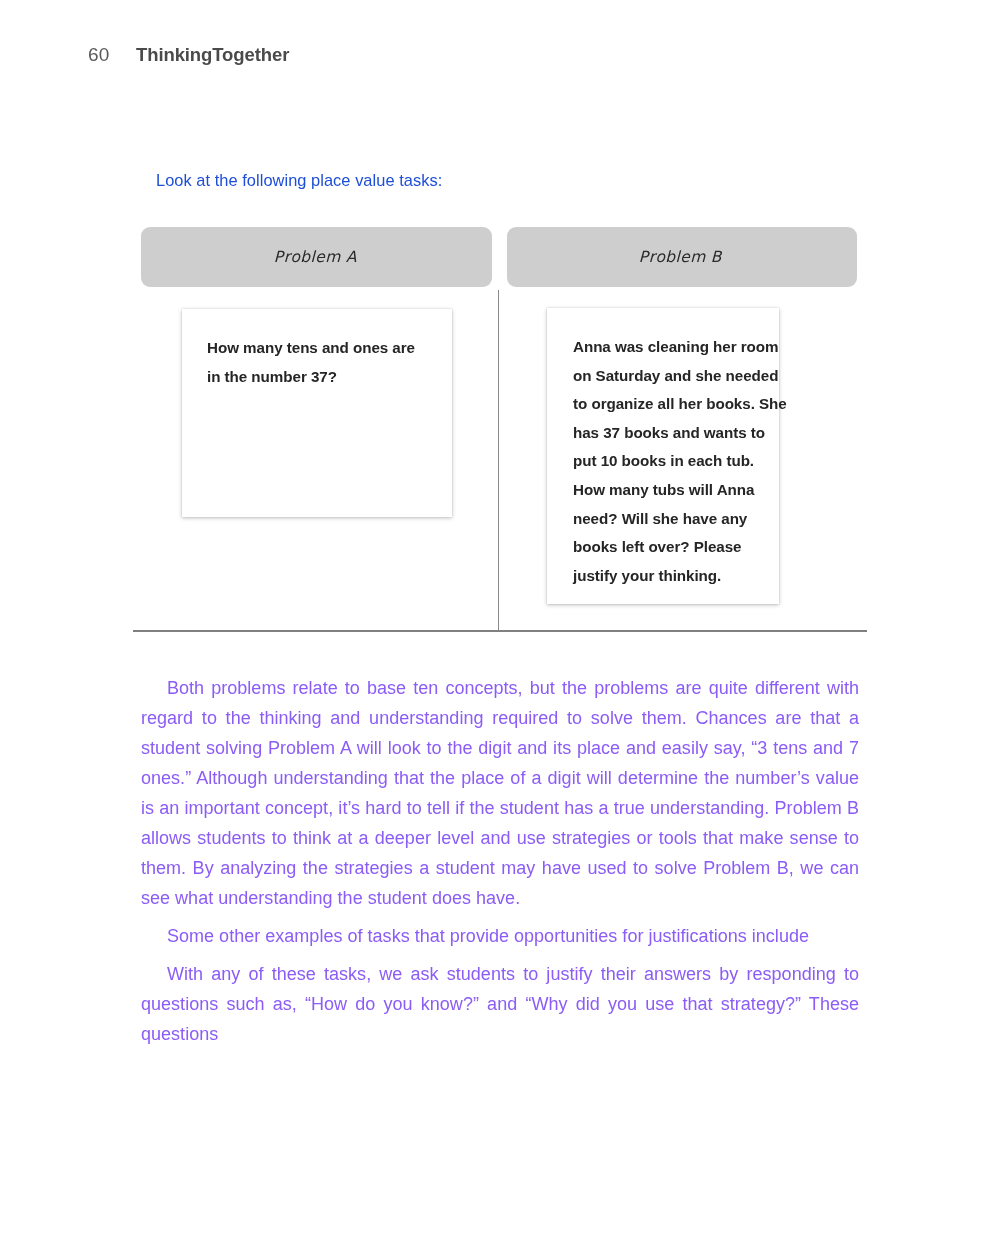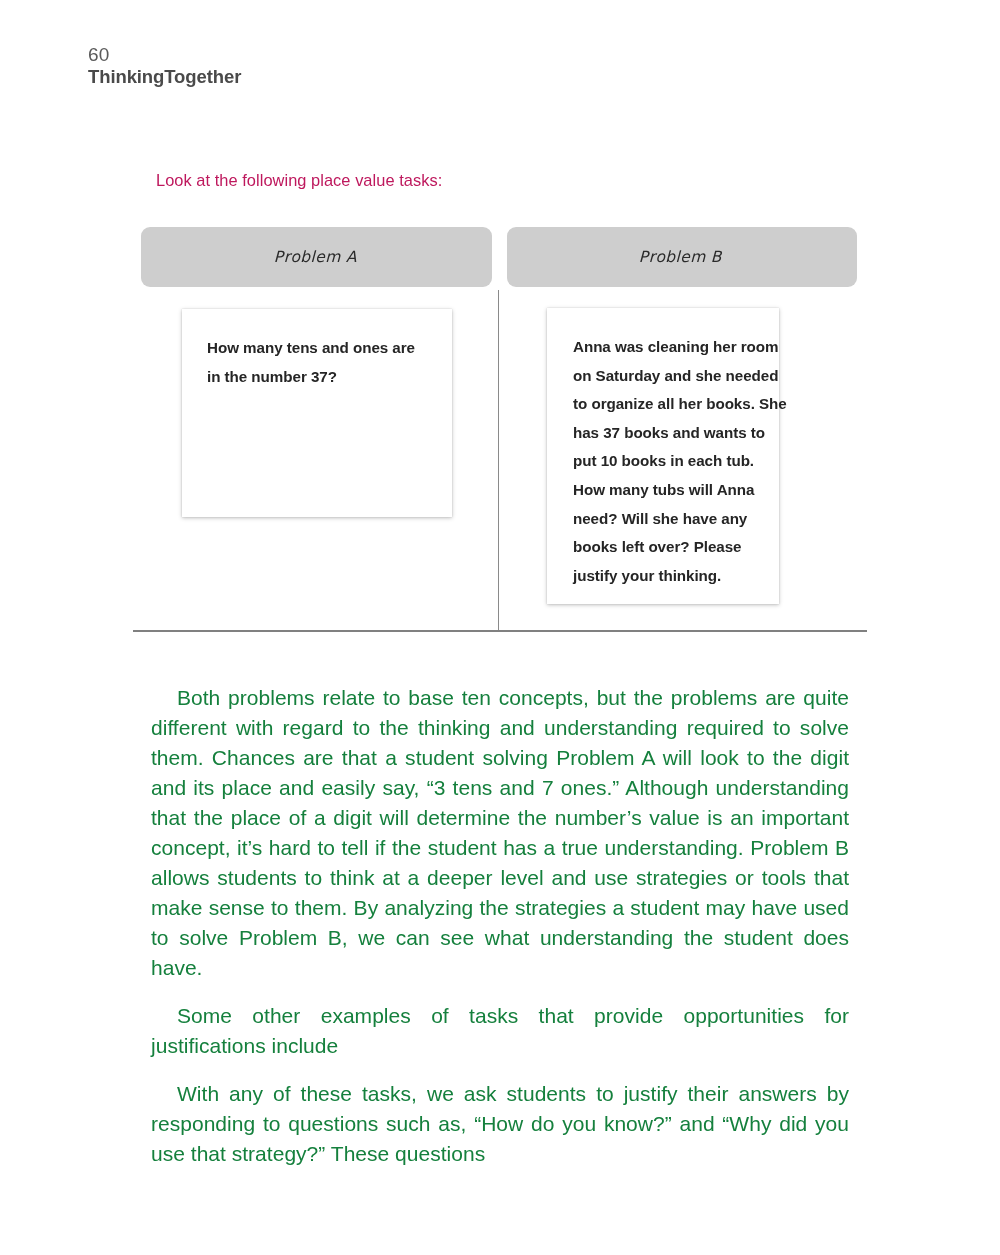--- a/index.html
+++ b/index.html
@@ -27,21 +27,20 @@
   
   .runhead {
     position: absolute;
     top: 44px;
     left: 88px;
     width: 800px;
     height: 30px;
     display: flex;
     align-items: baseline;
     gap: 0;
-    flex-direction: column;
   }
   .folio {
     font-size: 19px;
     color: #5b5b5b;
     letter-spacing: .3px;
     font-weight: 400;
     width: 48px;
     display: inline-block;
   }
   .booktitle {
@@ -54,21 +53,21 @@
   .booktitle .t1 { font-weight: 600; }
   .booktitle .t2 { font-weight: 800; }
 
   
   .intro {
     position: absolute;
     top: 168px;
     left: 156px;
     font-size: 16.4px;
     line-height: 24px;
-    color: #be185d;
+    color: #1d4ed8;
     letter-spacing: .05px;
     white-space: nowrap;
   }
 
   
   .figure {
     position: absolute;
     top: 227px;
     left: 133px;
     width: 734px;
@@ -154,24 +153,24 @@
   }
 
   
   .body {
     position: absolute;
     top: 665px;
     left: 133px;
     width: 734px;
   }
   p.para {
-    margin: 18px;
-    font-size: 21px;
+    margin: 8px;
+    font-size: 18px;
     line-height: 30px;
-    color: #15803d;
+    color: #8b5cf6;
     text-align: justify;
     text-justify: inter-word;
     letter-spacing: .02px;
   }
   p.para.indent { text-indent: 26px; }
   p.para.last-line-natural { text-align-last: left; }
 
   ul.bullets {
     list-style: none;
     margin: 13px 0 0 0;

